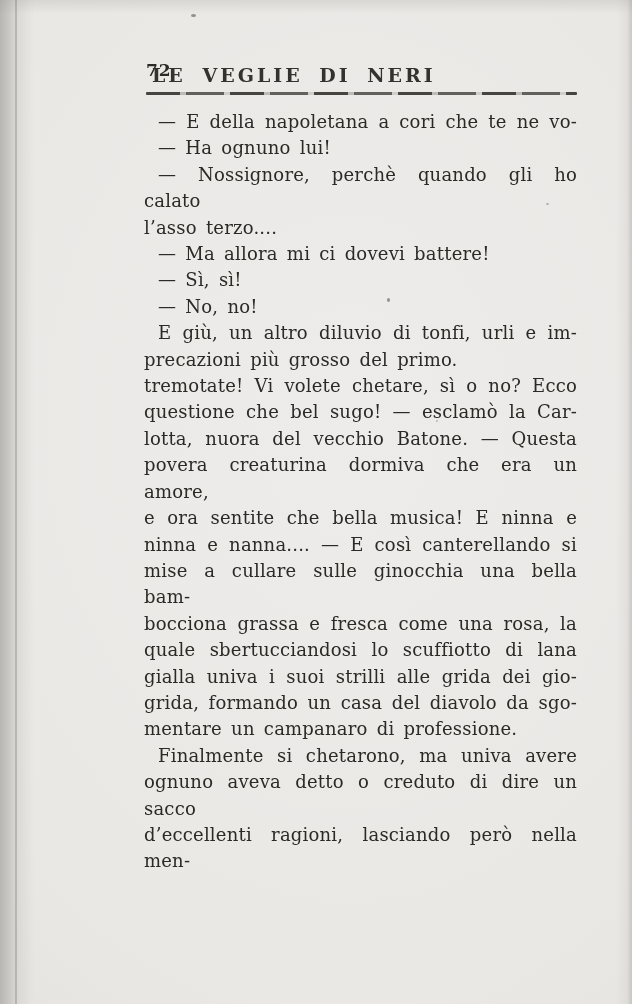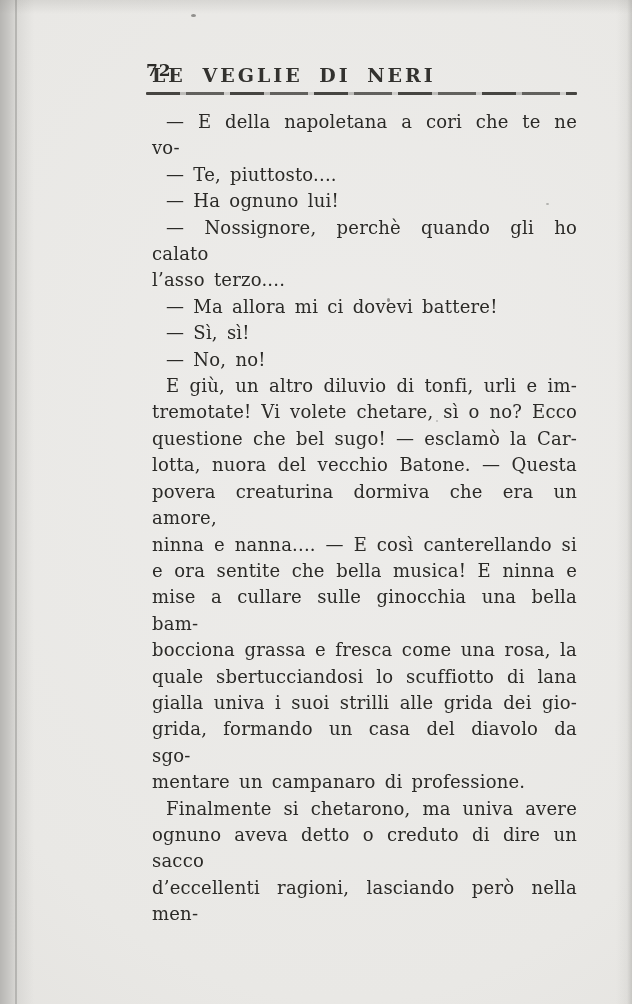--- a/index.html
+++ b/index.html
@@ -66,21 +66,21 @@
   .text-block {
     position: absolute;
     left: 144px; top: 109px;
     width: 433px;
     font-size: 18px;
     line-height: 26.4px;
     letter-spacing: 0.2px;
     word-spacing: 0.18em;
     color: var(--ink, #2b2a27);
   }
-  .line { text-align: left; margin-left: 8px; }
+  .line { text-align: left; }
   .line.just { text-align: justify; text-align-last: justify; }
   .line.indent { text-indent: 14px; }
 </style>
 </head>
 <body>
 
 <div class="scan">
   <div class="crease"></div>
   <div class="speck s1"></div>
   <div class="speck s2"></div>
@@ -88,34 +88,34 @@
   <div class="speck s4"></div>
 
   <div class="folio">72</div>
 
   <div class="running-title">LE VEGLIE DI NERI</div>
 
   <div class="header-rule"></div>
 
   <div class="text-block">
       <div class="line indent just">— E della napoletana a cori che te ne vo-</div>
-      <div class="line indent">— Te, piuttosto....</div>
       <div class="line indent">— Ha ognuno lui!</div>
       <div class="line indent just">— Nossignore, perchè quando gli ho calato</div>
       <div class="line">l’asso terzo....</div>
       <div class="line indent">— Ma allora mi ci dovevi battere!</div>
       <div class="line indent">— Sì, sì!</div>
       <div class="line indent">— No, no!</div>
       <div class="line indent just">E giù, un altro diluvio di tonfi, urli e im-</div>
+      <div class="line">precazioni più grosso del primo.</div>
       <div class="line just">tremotate! Vi volete chetare, sì o no? Ecco</div>
       <div class="line just">questione che bel sugo! — esclamò la Car-</div>
       <div class="line just">lotta, nuora del vecchio Batone. — Questa</div>
       <div class="line just">povera creaturina dormiva che era un amore,</div>
+      <div class="line just">e ora sentite che bella musica! E ninna e</div>
       <div class="line just">ninna e nanna.... — E così canterellando si</div>
-      <div class="line just">e ora sentite che bella musica! E ninna e</div>
       <div class="line just">mise a cullare sulle ginocchia una bella bam-</div>
       <div class="line just">bocciona grassa e fresca come una rosa, la</div>
       <div class="line just">quale sbertucciandosi lo scuffiotto di lana</div>
       <div class="line just">gialla univa i suoi strilli alle grida dei gio-</div>
       <div class="line just">grida, formando un casa del diavolo da sgo-</div>
       <div class="line">mentare un campanaro di professione.</div>
       <div class="line indent just">Finalmente si chetarono, ma univa avere</div>
       <div class="line just">ognuno aveva detto o creduto di dire un sacco</div>
       <div class="line just">d’eccellenti ragioni, lasciando però nella men-</div>
     </div>

